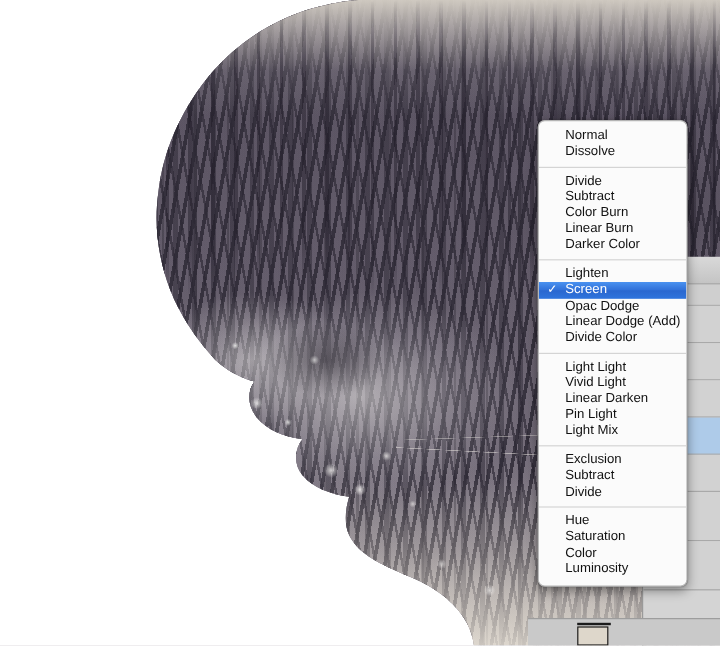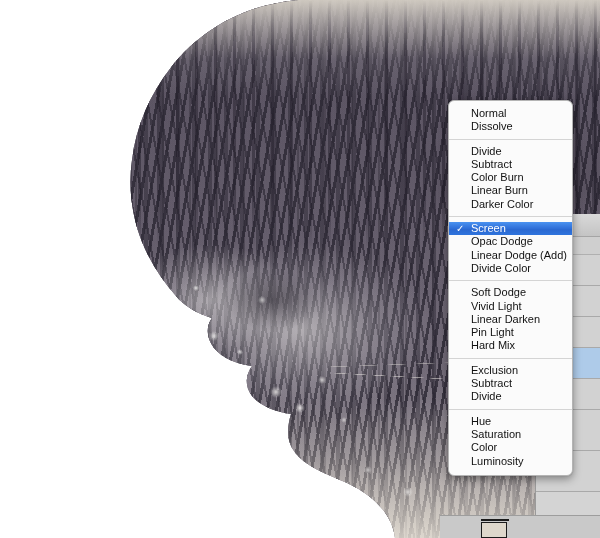--- a/index.html
+++ b/index.html
@@ -328,49 +328,52 @@
     <span>Color Burn</span>
   </div>
   <div class="menu-item">
     <span>Linear Burn</span>
   </div>
   <div class="menu-item">
     <span>Darker Color</span>
   </div>
   <div class="menu-sep"></div>
 
+  <div class="menu-item">
+    <span>Lighten</span>
+  </div>
   <div class="menu-item selected">
     <span class="menu-check">✓</span>
     <span>Screen</span>
   </div>
   <div class="menu-item">
     <span>Opac Dodge</span>
   </div>
   <div class="menu-item">
     <span>Linear Dodge (Add)</span>
   </div>
   <div class="menu-item">
     <span>Divide Color</span>
   </div>
   <div class="menu-sep"></div>
 
   <div class="menu-item">
-    <span>Soft Dodge</span>
+    <span>Light Light</span>
   </div>
   <div class="menu-item">
     <span>Vivid Light</span>
   </div>
   <div class="menu-item">
     <span>Linear Darken</span>
   </div>
   <div class="menu-item">
     <span>Pin Light</span>
   </div>
   <div class="menu-item">
-    <span>Hard Mix</span>
+    <span>Light Mix</span>
   </div>
   <div class="menu-sep"></div>
 
   <div class="menu-item">
     <span>Exclusion</span>
   </div>
   <div class="menu-item">
     <span>Subtract</span>
   </div>
   <div class="menu-item">

